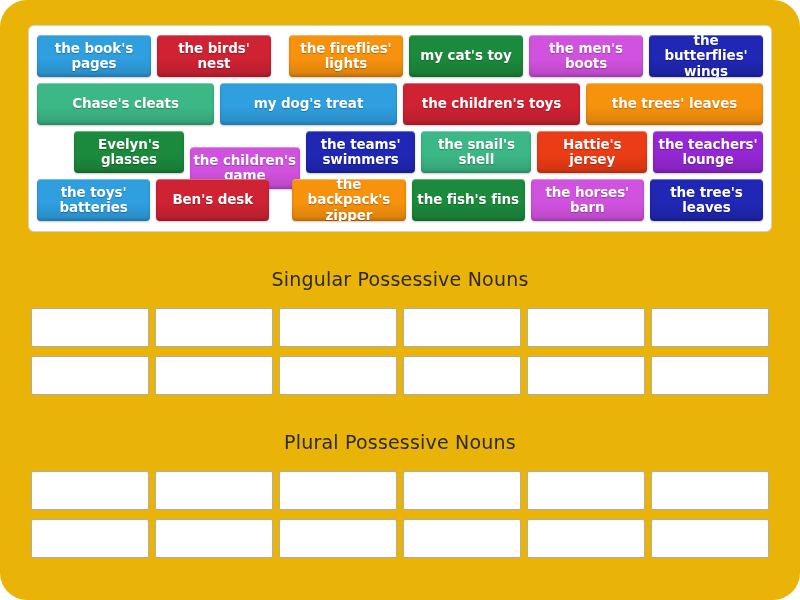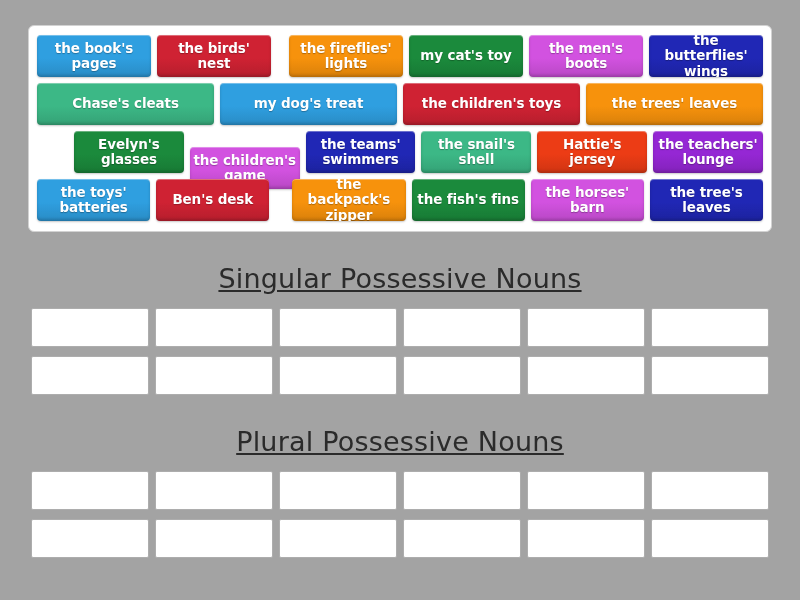--- a/index.html
+++ b/index.html
@@ -10,21 +10,22 @@
     height: 600px;
     background: #ffffff;
     font-family: "DejaVu Sans", "Liberation Sans", sans-serif;
     overflow: hidden;
   }
 
   #app {
     position: relative;
     width: 800px;
     height: 600px;
-    background: #a3a3a3;
+    background: #eab308;
+    border-radius: 27px;
   }
 
   
   .word-bank {
     position: absolute;
     left: 28px;
     top: 25px;
     width: 744px;
     height: 207px;
     background: #ffffff;
@@ -67,29 +68,28 @@
   .category {
     position: absolute;
     left: 28px;
     width: 744px;
   }
   .category.singular { top: 255px; }
   .category.plural   { top: 418px; }
 
   .category-title {
     text-align: center;
-    font-size: 27px;
+    font-size: 19px;
     font-weight: normal;
     color: #2b2b2b;
     margin: 0;
     padding: 0;
     height: 48px;
     line-height: 48px;
     letter-spacing: 0.2px;
-    text-decoration: underline;
   }
 
   .slot-row {
     display: flex;
     height: 48px;
     align-items: center;
   }
 
   .slot {
     flex: 1 1 0;

